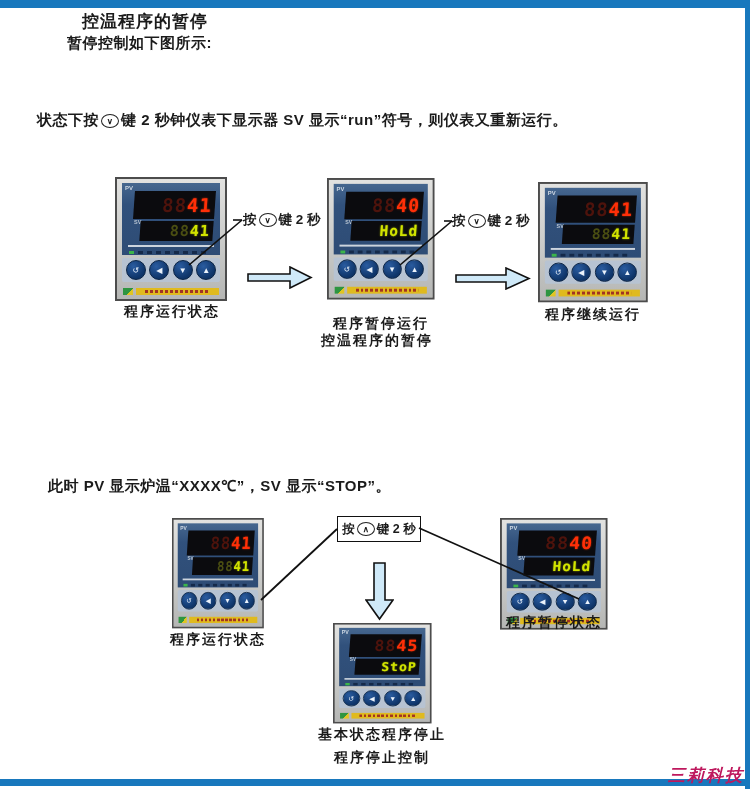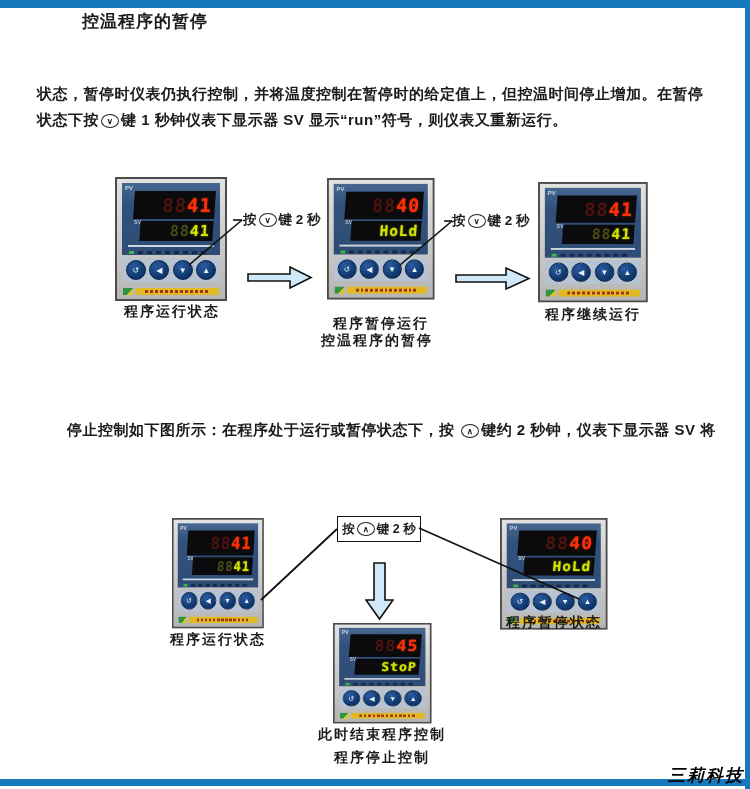--- a/index.html
+++ b/index.html
@@ -13,21 +13,21 @@
   .sec-title{position:absolute;font-size:17px;font-weight:bold;letter-spacing:1px;}
   .body-line{position:absolute;font-size:15px;font-weight:600;letter-spacing:.5px;white-space:nowrap;}
   .key{display:inline-flex;align-items:center;justify-content:center;width:16px;height:12px;
        border:1.4px solid #222;border-radius:50%;font-size:8.5px;font-weight:bold;line-height:1;
        vertical-align:1px;margin:0 2px;}
   .fig-label{position:absolute;font-size:14px;font-weight:bold;letter-spacing:2px;text-align:center;white-space:nowrap;}
   .callout{position:absolute;font-size:13.5px;font-weight:bold;white-space:nowrap;display:inline-flex;align-items:center;}
   .callout-box{position:absolute;border:1.5px solid #111;background:#fff;display:flex;align-items:center;
                justify-content:center;font-size:12.5px;font-weight:bold;white-space:nowrap;}
   .watermark{position:absolute;right:6px;top:764px;font-size:17px;font-weight:bold;font-style:italic;
-             color:#000000;letter-spacing:2px;}
+             color:#be185d;letter-spacing:2px;}
   
   .ctrl{position:absolute;width:112px;height:124px;box-sizing:border-box;border:2px solid #4c4c4c;
         background:linear-gradient(180deg,#e2e2e0 0%,#c7c8c6 60%,#b5b6b4 100%);
         padding:4px 5px 2px;transform-origin:top left;display:flex;flex-direction:column;}
   .panel{position:relative;background:linear-gradient(180deg,#46678f 0%,#31517c 30%,#2e4c75 100%);
          height:72px;flex:0 0 72px;padding:1px 3px;box-sizing:border-box;}
   .pv-tag{position:absolute;left:3px;top:2px;font-size:6px;color:#cfd9e4;font-weight:bold;}
   .sv-tag{position:absolute;left:12px;top:36px;font-size:5.5px;color:#b9c5d2;font-weight:bold;}
   .win{background:#0b0b0e;display:flex;align-items:center;justify-content:flex-end;
        font-family:"DejaVu Sans Mono",monospace;font-weight:bold;transform:skewX(-4deg);}
@@ -57,23 +57,23 @@
 </head>
 <body>
 
 <div id="page">
 
   <div class="bar-top"></div>
   <div class="bar-right"></div>
   <div class="bar-bottom"></div>
 
   <div class="sec-title" style="left:82px;top:10px">控温程序的暂停</div>
-  <div class="body-line" style="left:37px;top:85px">状态，暂停时仪表仍执行控制，并将温度控制在暂停时的给定值上，但控温时间停止增加。在暂停</div>
+  <div class="body-line" style="left:67px;top:34px">暂停控制如下图所示:</div>
   <div class="body-line" style="left:37px;top:111px">
-    <span>状态下按</span><span class="key">∨</span><span>键 1 秒钟仪表下显示器 SV 显示“run”符号，则仪表又重新运行。</span>
+    <span>状态下按</span><span class="key">∨</span><span>键 2 秒钟仪表下显示器 SV 显示“run”符号，则仪表又重新运行。</span>
   </div>
 
   <div class="ctrl" style="left:115px;top:177px">
     <div class="panel">
       <span class="pv-tag">PV</span>
       <div class="win win-pv">
           <span class="ghost">88</span>
           <span class="lit-red">41</span>
         </div>
       <span class="sv-tag">SV</span>
@@ -202,23 +202,21 @@
       <span>键 2 秒</span>
   </div>
 
   <svg class="flow" style="left:247px;top:266px" width="66" height="23" viewBox="0 0 66 23">
     <polygon points="1,8 43,8 43,1 64,11.5 43,22 43,15 1,15" fill="#cfe9f8" stroke="#111" stroke-width="1.6"></polygon>
   </svg>
   <svg class="flow" style="left:455px;top:267px" width="76" height="23" viewBox="0 0 76 23">
     <polygon points="1,8 51,8 51,1 74,11.5 51,22 51,15 1,15" fill="#cfe9f8" stroke="#111" stroke-width="1.6"></polygon>
   </svg>
 
-  <div class="body-line" style="left:67px;top:421px">
-    <span>停止控制如下图所示：在程序处于运行或暂停状态下，按 </span><span class="key">∧</span><span>键约 2 秒钟，仪表下显示器 SV 将</span>
-  </div>
+  <div class="body-line" style="left:48px;top:475px">此时 PV 显示炉温“XXXX℃”，SV 显示“STOP”。</div>
 
   <div class="ctrl" style="left:172px;top:518px;transform:scale(0.82,0.89)">
     <div class="panel">
       <span class="pv-tag">PV</span>
       <div class="win win-pv">
           <span class="ghost">88</span>
           <span class="lit-red">41</span>
         </div>
       <span class="sv-tag">SV</span>
       <div class="win win-sv">
@@ -325,21 +323,21 @@
     <div class="dev-bottom">
       <span class="logo"></span>
       <span class="strip">
           <span class="strip-text"></span>
         </span>
     </div>
   </div>
 
   <div class="fig-label" style="left:158px;top:631px;width:120px">程序运行状态</div>
   <div class="fig-label" style="left:494px;top:614px;width:120px">程序暂停状态</div>
-  <div class="fig-label" style="left:318px;top:726px;width:128px">此时结束程序控制</div>
+  <div class="fig-label" style="left:318px;top:726px;width:128px">基本状态程序停止</div>
   <div class="fig-label" style="left:330px;top:749px;width:104px">程序停止控制</div>
 
   <div class="callout-box" style="left:337px;top:516px;width:82px;height:24px">
     <span>按</span>
       <span class="key">∧</span>
       <span>键 2 秒</span>
   </div>
 
   <svg class="flow" style="left:365px;top:562px" width="29" height="59" viewBox="0 0 29 59">
     <polygon points="9,1 20,1 20,38 28,38 14.5,57 1,38 9,38" fill="#cfe9f8" stroke="#111" stroke-width="1.6"></polygon>

